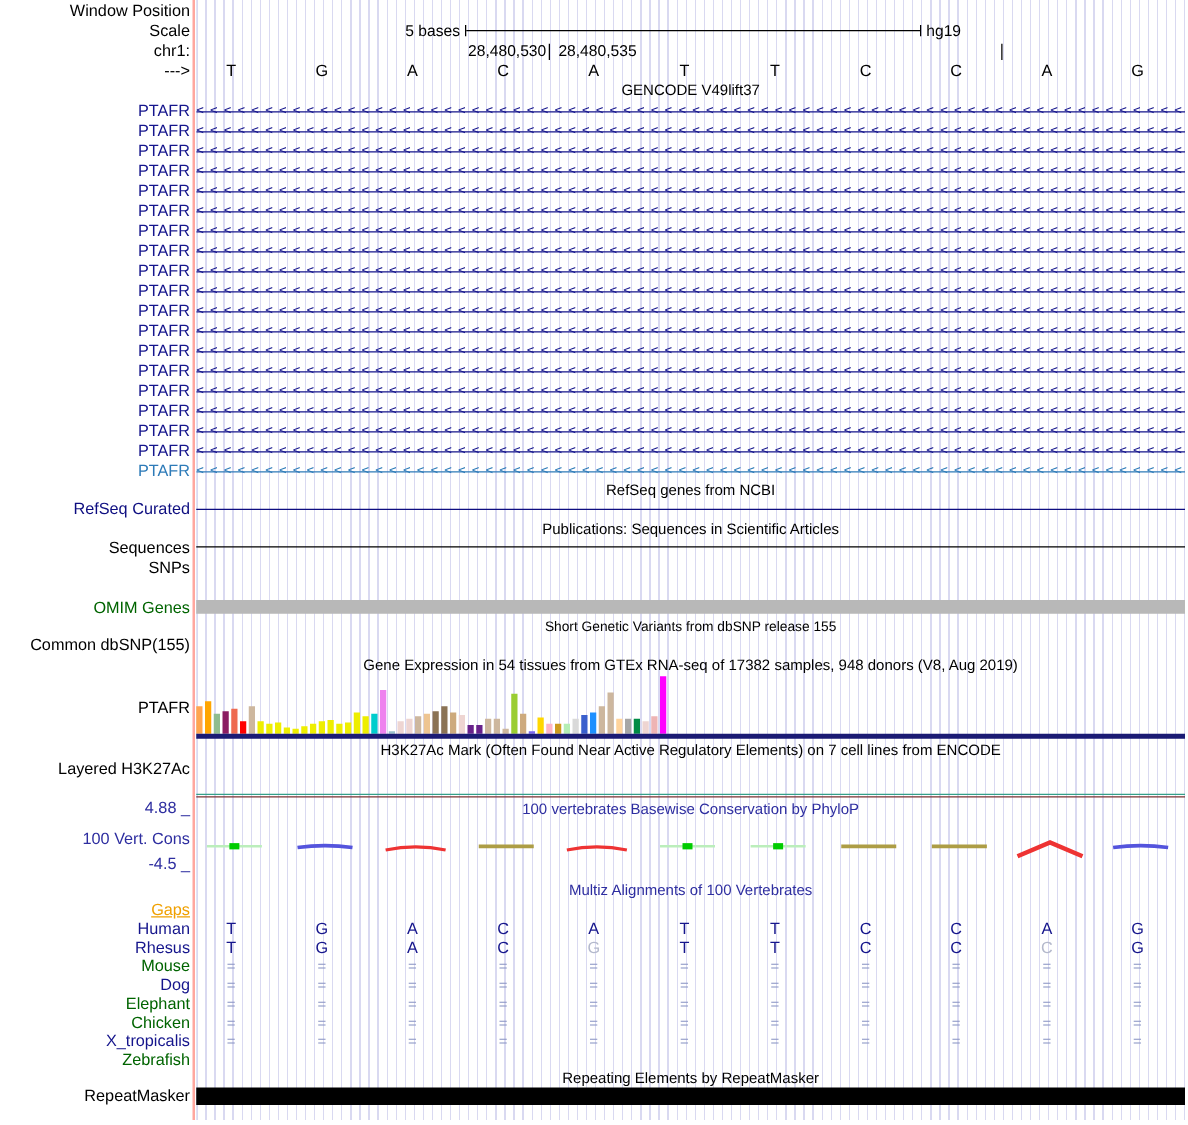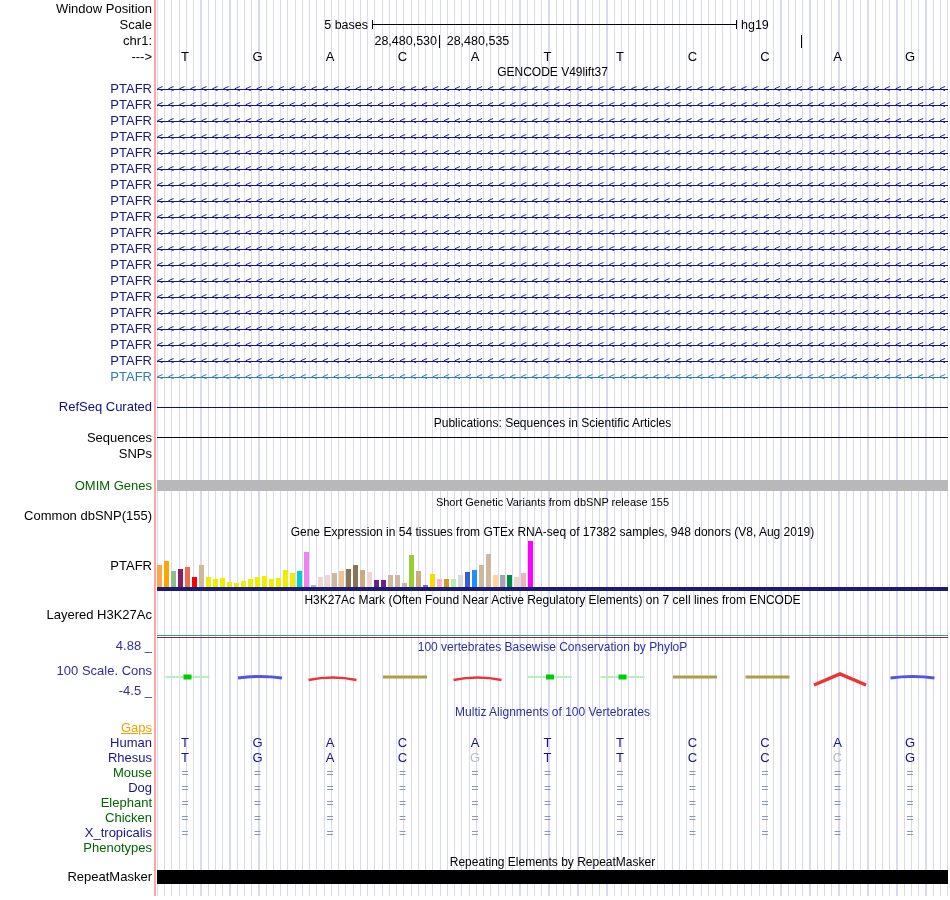--- a/index.html
+++ b/index.html
@@ -97,20 +97,21 @@
       <div class="abs gutter" style="top: 322px; color: rgb(21, 21, 140);">PTAFR</div>
       <div class="abs arrow-row" style="top: 322px; color: rgb(21, 21, 140);"><div class="mid"></div><span class="txt">&lt;&lt;&lt;&lt;&lt;&lt;&lt;&lt;&lt;&lt;&lt;&lt;&lt;&lt;&lt;&lt;&lt;&lt;&lt;&lt;&lt;&lt;&lt;&lt;&lt;&lt;&lt;&lt;&lt;&lt;&lt;&lt;&lt;&lt;&lt;&lt;&lt;&lt;&lt;&lt;&lt;&lt;&lt;&lt;&lt;&lt;&lt;&lt;&lt;&lt;&lt;&lt;&lt;&lt;&lt;&lt;&lt;&lt;&lt;&lt;&lt;&lt;&lt;&lt;&lt;&lt;&lt;&lt;&lt;&lt;&lt;&lt;</span></div>
       <div class="abs gutter" style="top: 338px; color: rgb(21, 21, 140);">PTAFR</div>
       <div class="abs arrow-row" style="top: 338px; color: rgb(21, 21, 140);"><div class="mid"></div><span class="txt">&lt;&lt;&lt;&lt;&lt;&lt;&lt;&lt;&lt;&lt;&lt;&lt;&lt;&lt;&lt;&lt;&lt;&lt;&lt;&lt;&lt;&lt;&lt;&lt;&lt;&lt;&lt;&lt;&lt;&lt;&lt;&lt;&lt;&lt;&lt;&lt;&lt;&lt;&lt;&lt;&lt;&lt;&lt;&lt;&lt;&lt;&lt;&lt;&lt;&lt;&lt;&lt;&lt;&lt;&lt;&lt;&lt;&lt;&lt;&lt;&lt;&lt;&lt;&lt;&lt;&lt;&lt;&lt;&lt;&lt;&lt;&lt;</span></div>
       <div class="abs gutter" style="top: 354px; color: rgb(21, 21, 140);">PTAFR</div>
       <div class="abs arrow-row" style="top: 354px; color: rgb(21, 21, 140);"><div class="mid"></div><span class="txt">&lt;&lt;&lt;&lt;&lt;&lt;&lt;&lt;&lt;&lt;&lt;&lt;&lt;&lt;&lt;&lt;&lt;&lt;&lt;&lt;&lt;&lt;&lt;&lt;&lt;&lt;&lt;&lt;&lt;&lt;&lt;&lt;&lt;&lt;&lt;&lt;&lt;&lt;&lt;&lt;&lt;&lt;&lt;&lt;&lt;&lt;&lt;&lt;&lt;&lt;&lt;&lt;&lt;&lt;&lt;&lt;&lt;&lt;&lt;&lt;&lt;&lt;&lt;&lt;&lt;&lt;&lt;&lt;&lt;&lt;&lt;&lt;</span></div>
       <div class="abs gutter" style="top: 370px; color: rgb(46, 123, 184);">PTAFR</div>
       <div class="abs arrow-row" style="top: 370px; color: rgb(46, 123, 184);"><div class="mid"></div><span class="txt">&lt;&lt;&lt;&lt;&lt;&lt;&lt;&lt;&lt;&lt;&lt;&lt;&lt;&lt;&lt;&lt;&lt;&lt;&lt;&lt;&lt;&lt;&lt;&lt;&lt;&lt;&lt;&lt;&lt;&lt;&lt;&lt;&lt;&lt;&lt;&lt;&lt;&lt;&lt;&lt;&lt;&lt;&lt;&lt;&lt;&lt;&lt;&lt;&lt;&lt;&lt;&lt;&lt;&lt;&lt;&lt;&lt;&lt;&lt;&lt;&lt;&lt;&lt;&lt;&lt;&lt;&lt;&lt;&lt;&lt;&lt;&lt;</span></div>
     </div>
 
+  <div class="abs track-title" style="top:386px">RefSeq genes from NCBI</div>
   <div class="abs gutter" style="top:400px;color:#0d0d80">RefSeq Curated</div>
   <div class="abs hline" style="top:407px;background:#0d0d80"></div>
 
   <div class="abs track-title" style="top:417px">Publications: Sequences in Scientific Articles</div>
   <div class="abs gutter" style="top:431px">Sequences</div>
   <div class="abs hline" style="top:437px;background:#000"></div>
   <div class="abs gutter" style="top:447px">SNPs</div>
 
   <div class="abs gutter green" style="top:479px">OMIM Genes</div>
   <div class="abs" style="left:157px;top:480px;width:791px;height:11px;background:#b8b8b8"></div>
@@ -178,21 +179,21 @@
     </div>
   <div class="abs" style="left:157px;top:587px;width:791px;height:4px;background:#1b1b74"></div>
 
   <div class="abs track-title" style="top:594px">H3K27Ac Mark (Often Found Near Active Regulatory Elements) on 7 cell lines from ENCODE</div>
   <div class="abs gutter" style="top:608px">Layered H3K27Ac</div>
   <div class="abs hline" style="top:635px;background:#35a08a"></div>
   <div class="abs hline" style="top:637px;background:#7a3333"></div>
 
   <div class="abs gutter dkblue" style="top:639px">4.88 _</div>
   <div class="abs track-title dkblue" style="top:641px">100 vertebrates Basewise Conservation by PhyloP</div>
-  <div class="abs gutter dkblue" style="top:664px">100 Scale. Cons</div>
+  <div class="abs gutter dkblue" style="top:664px">100 Vert. Cons</div>
   <div class="abs gutter dkblue" style="top:684px">-4.5 _</div>
   <svg class="abs" id="cons-svg" style="left:157px;top:668px" width="791" height="26">
       <line x1="8.5" y1="9" x2="52.5" y2="9" stroke="#bbeebb" stroke-width="2"></line>
       <rect x="26.5" y="6.5" width="8" height="5" fill="#00cc00"></rect>
       <path d="M 81 10 Q 103 7 125 10" stroke="#5454dd" fill="none" stroke-width="3"></path>
       <path d="M 151.5 12 Q 175.5 7 199.5 12" stroke="#ee3333" fill="none" stroke-width="2.5"></path>
       <line x1="226" y1="9" x2="270" y2="9" stroke="#ad9d45" stroke-width="3"></line>
       <path d="M 296.5 12 Q 320.5 7 344.5 12" stroke="#ee3333" fill="none" stroke-width="2.5"></path>
       <line x1="371" y1="9" x2="415" y2="9" stroke="#bbeebb" stroke-width="2"></line>
       <rect x="389" y="6.5" width="8" height="5" fill="#00cc00"></rect>
@@ -298,20 +299,20 @@
         <span class="basecell eq" style="left: 330px; top: 0px;">=</span>
         <span class="basecell eq" style="left: 402.5px; top: 0px;">=</span>
         <span class="basecell eq" style="left: 475px; top: 0px;">=</span>
         <span class="basecell eq" style="left: 547.5px; top: 0px;">=</span>
         <span class="basecell eq" style="left: 620px; top: 0px;">=</span>
         <span class="basecell eq" style="left: 692.5px; top: 0px;">=</span>
         <span class="basecell eq" style="left: 765px; top: 0px;">=</span>
         <span class="basecell eq" style="left: 837.5px; top: 0px;">=</span>
         <span class="basecell eq" style="left: 910px; top: 0px;">=</span>
       </div>
-      <div class="abs gutter" style="top: 841px; color: rgb(0, 100, 0);">Phenotypes</div>
+      <div class="abs gutter" style="top: 841px; color: rgb(0, 100, 0);">Zebrafish</div>
       <div class="abs" style="left: 0px; top: 841px; width: 950px; height: 14px;"></div>
     </div>
 
   <div class="abs track-title" style="top:856px">Repeating Elements by RepeatMasker</div>
   <div class="abs gutter" style="top:870px">RepeatMasker</div>
   <div class="abs" style="left:157px;top:870px;width:791px;height:14px;background:#000"></div>
 </div>
 
 </body></html>

